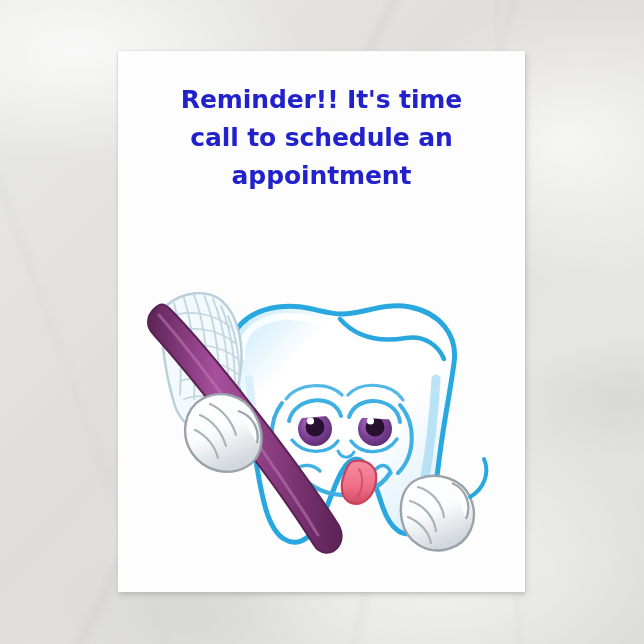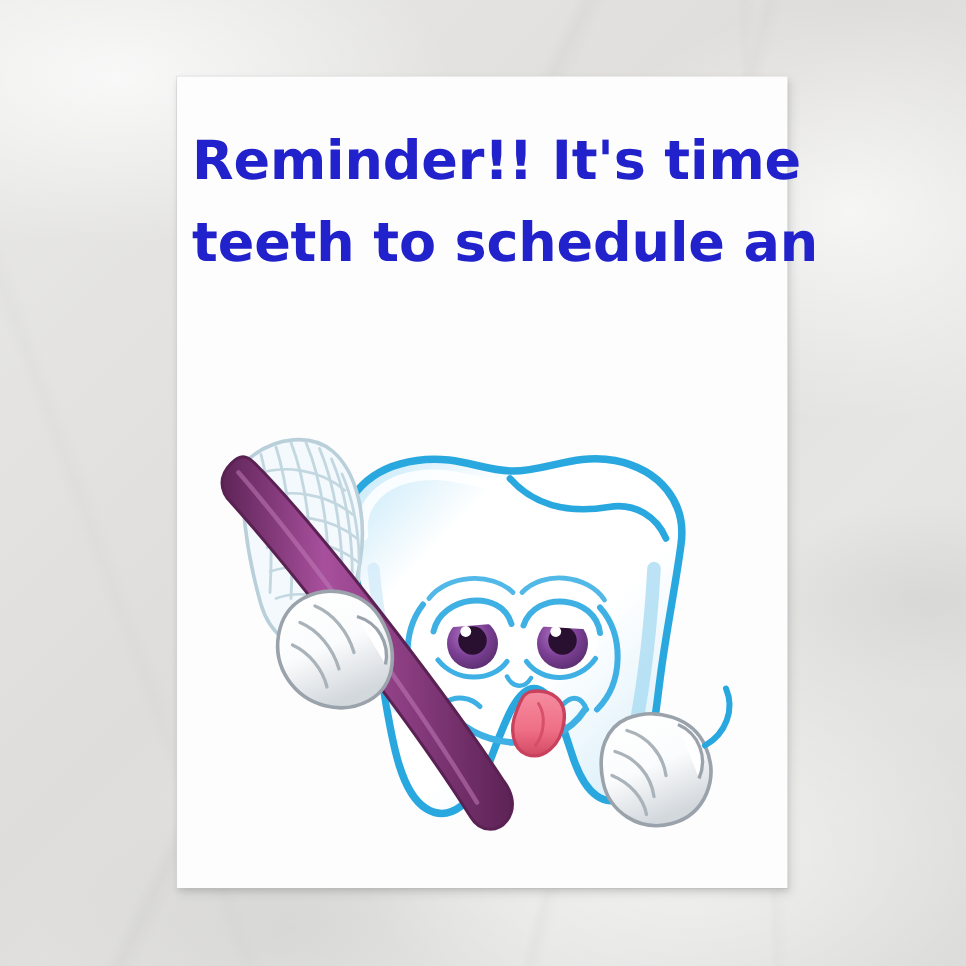--- a/index.html
+++ b/index.html
@@ -55,21 +55,21 @@
 
   
   #headline {
     position: absolute;
     left: 0;
     top: 30px;
     width: 100%;
     text-align: center;
     color: #2222cc;
     font-family: "DejaVu Sans", sans-serif;
-    font-size: 36px;
+    font-size: 25px;
     font-weight: 600;
     line-height: 1.52;
     letter-spacing: -0.1px;
     padding: 0 10px;
     box-sizing: border-box;
   }
   #headline .ln { display:block; white-space: nowrap; }
 
   
   #illustration {
@@ -83,21 +83,22 @@
 </style>
 </head>
 <body>
 
 <div id="backdrop"></div>
 
 <div id="postcard">
 
   <div id="headline">
     <span class="ln">Reminder!! It's time</span>
-    <span class="ln">teeth to schedule an</span>
+    <span class="ln">call to schedule an</span>
+    <span class="ln">appointment</span>
   </div>
 
   <div id="illustration">
     <svg viewBox="0 0 407 309" xmlns="http://www.w3.org/2000/svg">
       <defs>
         <linearGradient id="toothGrad" x1="0" y1="0" x2="1" y2="1">
           <stop offset="0%" stop-color="#bfe6f8"></stop>
           <stop offset="26%" stop-color="#ffffff"></stop>
           <stop offset="60%" stop-color="#ffffff"></stop>
           <stop offset="100%" stop-color="#cfeaf8"></stop>

